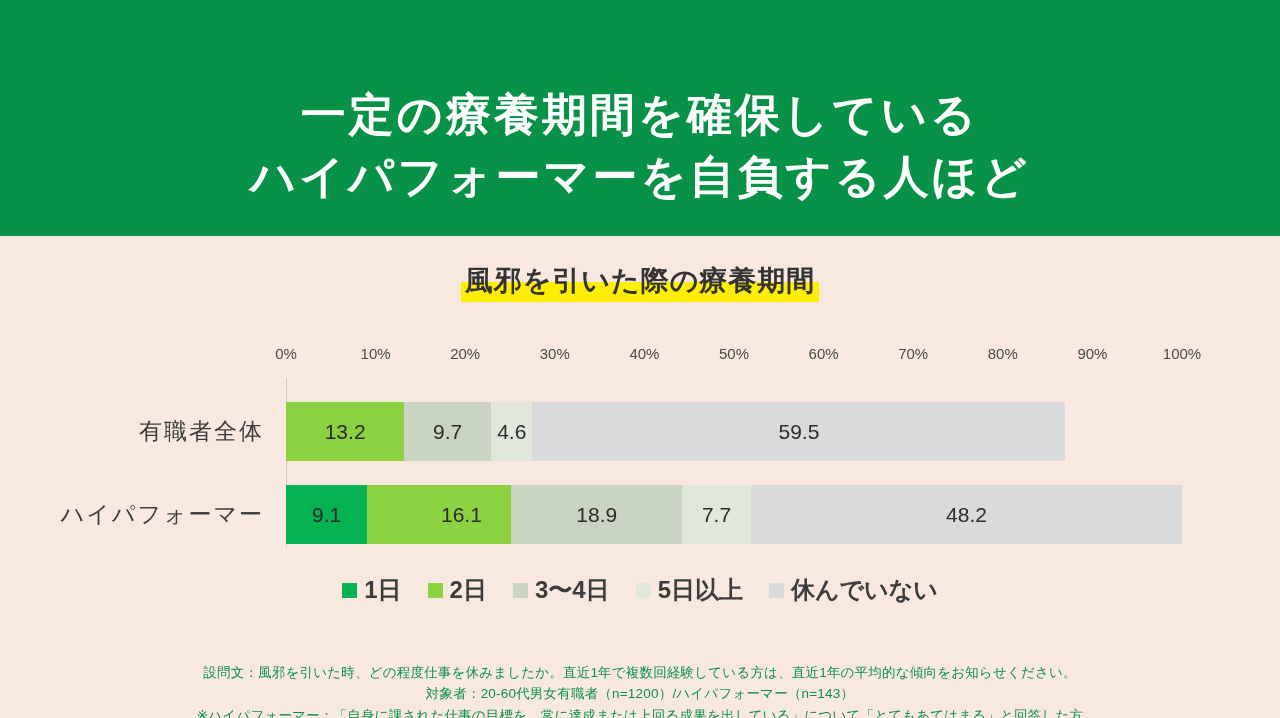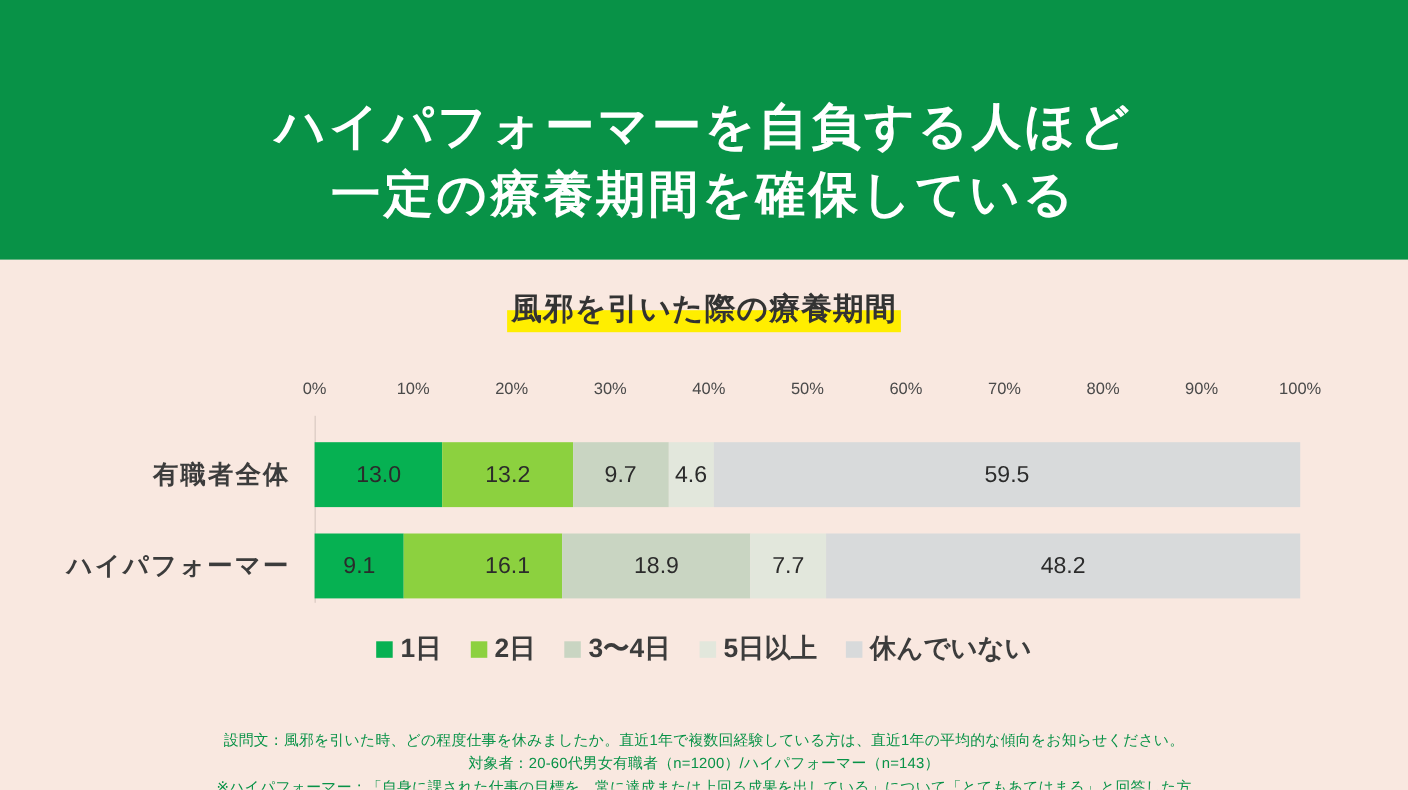--- a/index.html
+++ b/index.html
@@ -146,21 +146,21 @@
 
   .row-label {
     position: absolute;
     right: 1016px; 
     top: 0;
     height: 59px;
     display: flex;
     align-items: center;
     justify-content: flex-end;
     font-size: 23px;
-    font-weight: bold;
+    font-weight: normal;
     color: #3c3c3c;
     letter-spacing: 2px;
     white-space: nowrap;
   }
   .bar-track {
     position: absolute;
     left: 286px;
     top: 0;
     width: 896px;
     height: 59px;
@@ -225,22 +225,22 @@
     letter-spacing: 0.2px;
   }
 </style>
 </head>
 <body>
 
 <div id="page">
 
   <div class="header">
     <div class="headline">
+      <span class="headline-line">一定の療養期間を確保している</span>
       <span class="headline-line">ハイパフォーマーを自負する人ほど</span>
-      <span class="headline-line">一定の療養期間を確保している</span>
     </div>
   </div>
 
   <div class="chart-title-wrap">
     <div class="chart-title">
       <span class="hl"></span>
       <span class="txt">風邪を引いた際の療養期間</span>
     </div>
   </div>
 
@@ -256,23 +256,20 @@
         <span class="axis-tick" style="left: 913.2px;">70%</span>
         <span class="axis-tick" style="left: 1002.8px;">80%</span>
         <span class="axis-tick" style="left: 1092.4px;">90%</span>
         <span class="axis-tick" style="left: 1182px;">100%</span>
       </div>
     <div class="axis-baseline"></div>
     <div id="bar-rows">
         <div class="bar-row row1">
           <div class="row-label">有職者全体</div>
           <div class="bar-track">
-            <div class="seg" style="width: 116.48px; background: rgb(6, 177, 82);">
-              <span class="seg-val">13.0</span>
-            </div>
             <div class="seg" style="width: 118.272px; background: rgb(140, 209, 63);">
               <span class="seg-val">13.2</span>
             </div>
             <div class="seg" style="width: 86.912px; background: rgb(201, 213, 194);">
               <span class="seg-val">9.7</span>
             </div>
             <div class="seg" style="width: 41.216px; background: rgb(226, 231, 220);">
               <span class="seg-val">4.6</span>
             </div>
             <div class="seg" style="width: 533.12px; background: rgb(216, 218, 219);">

